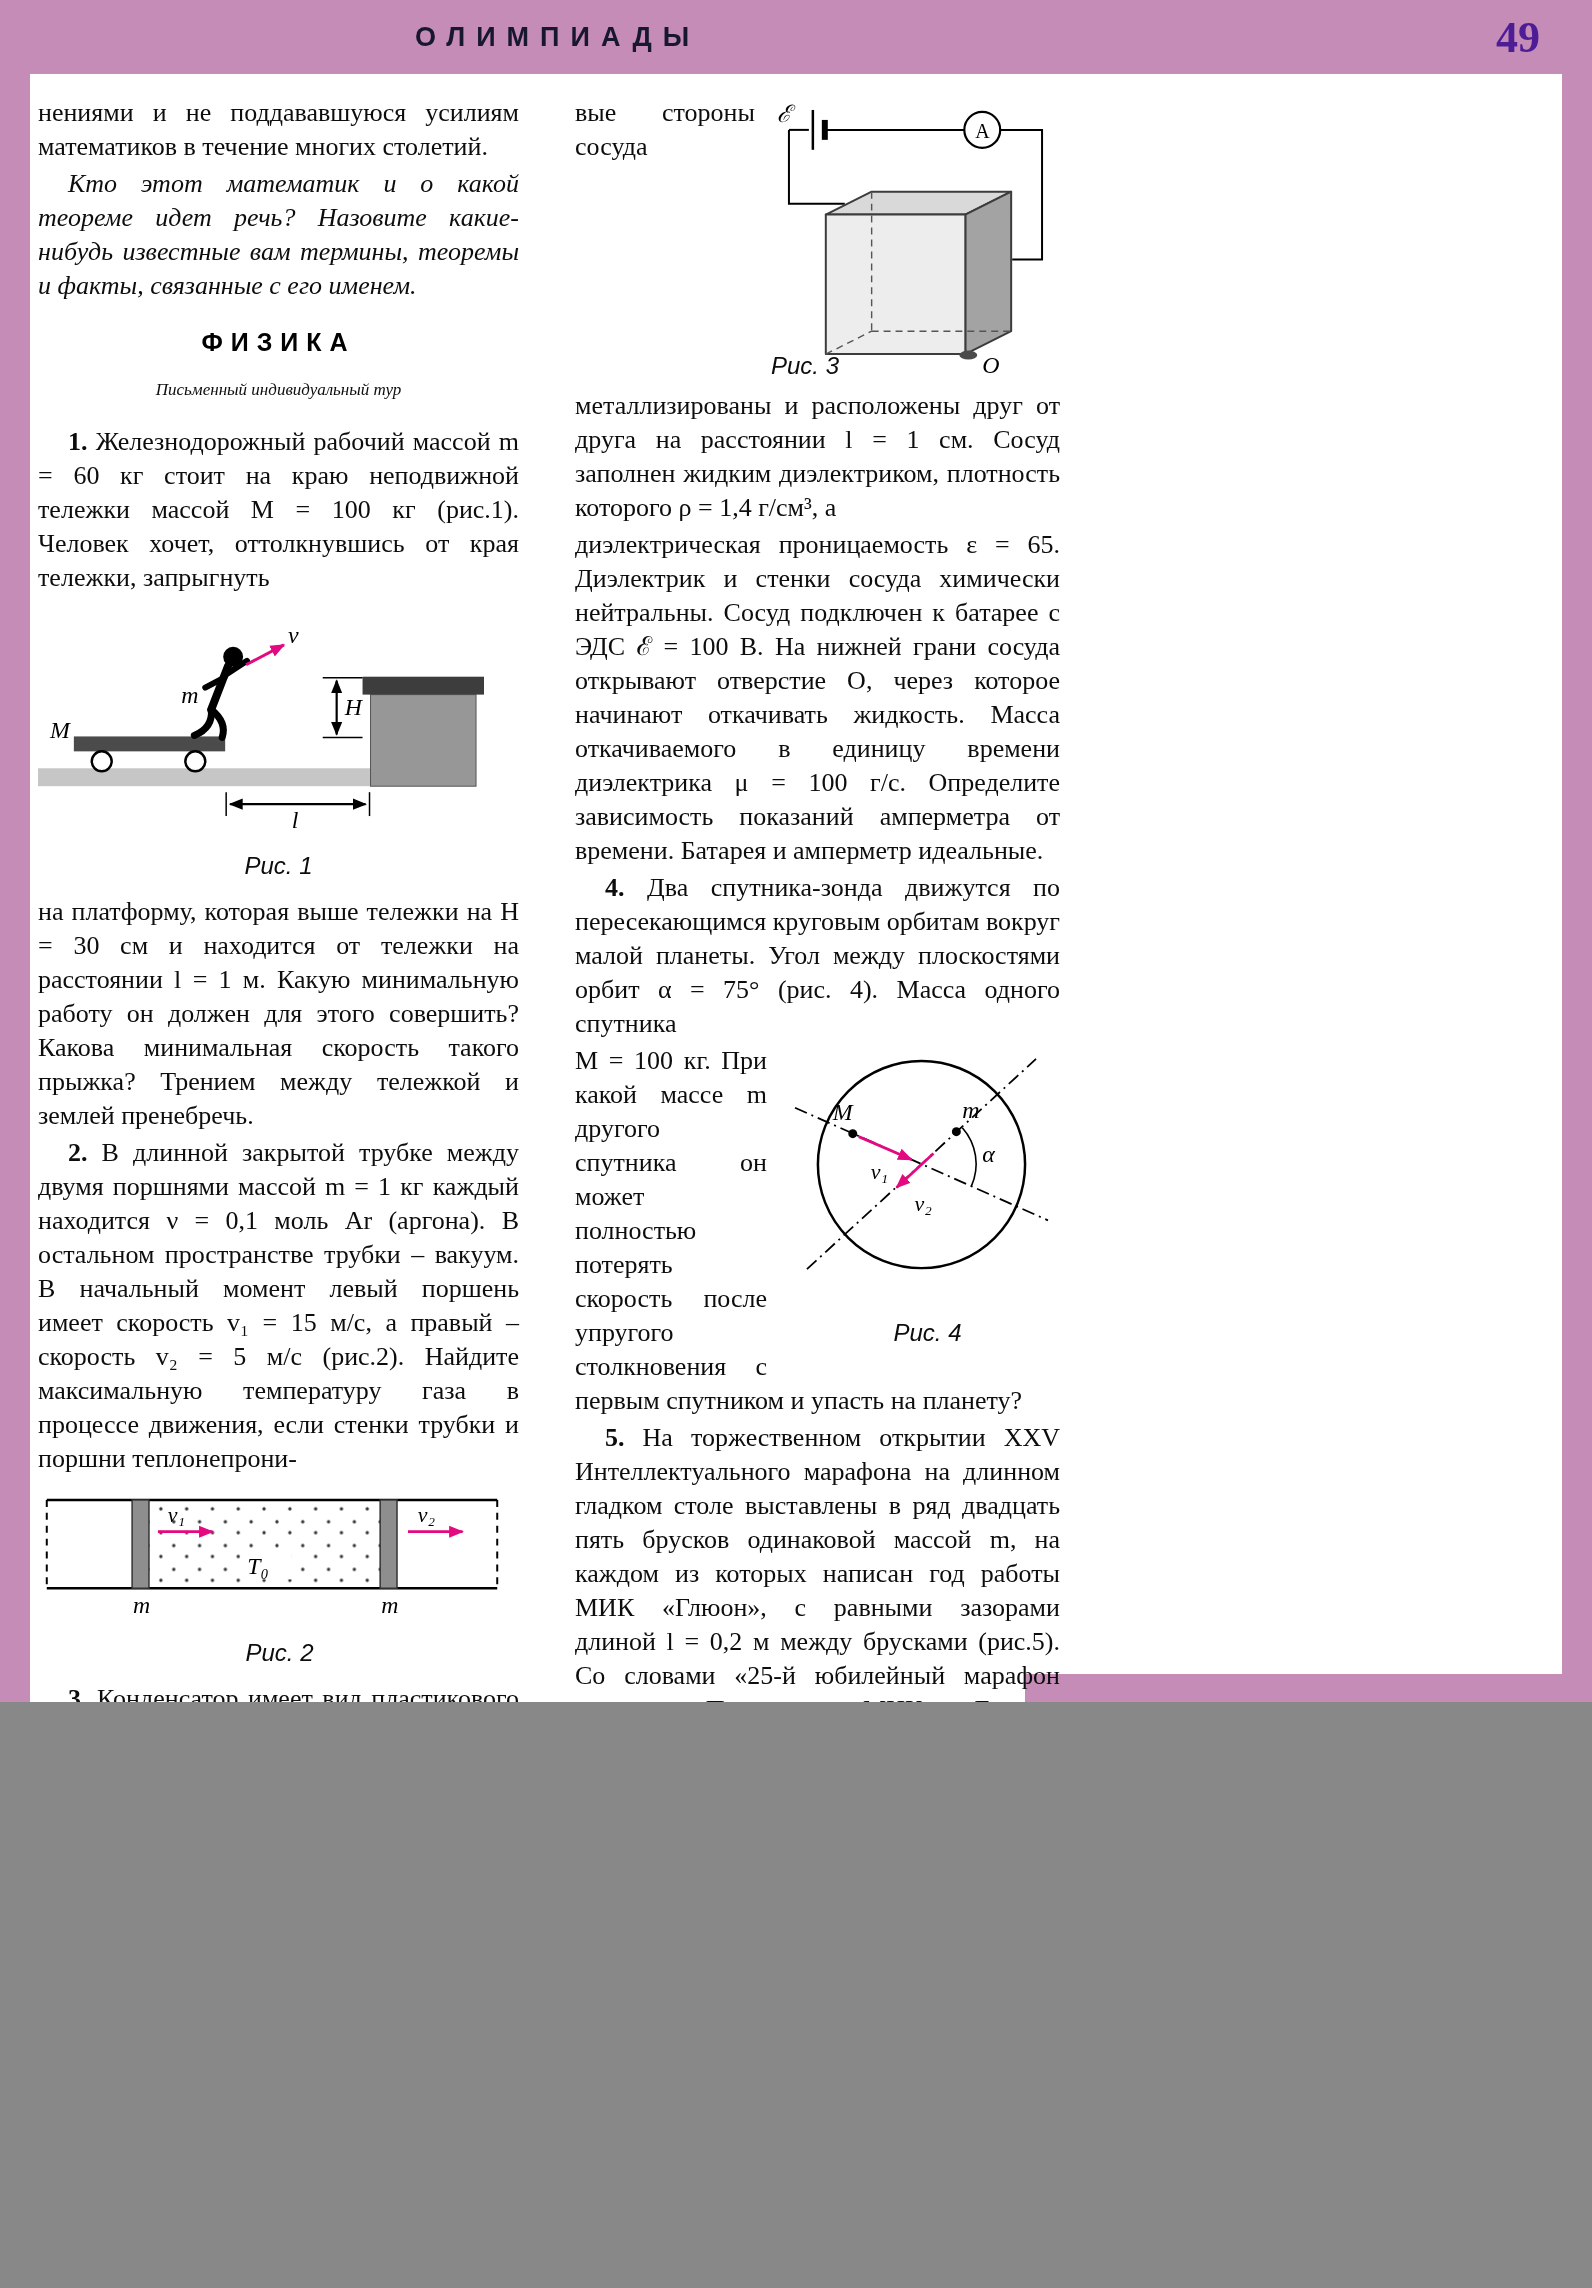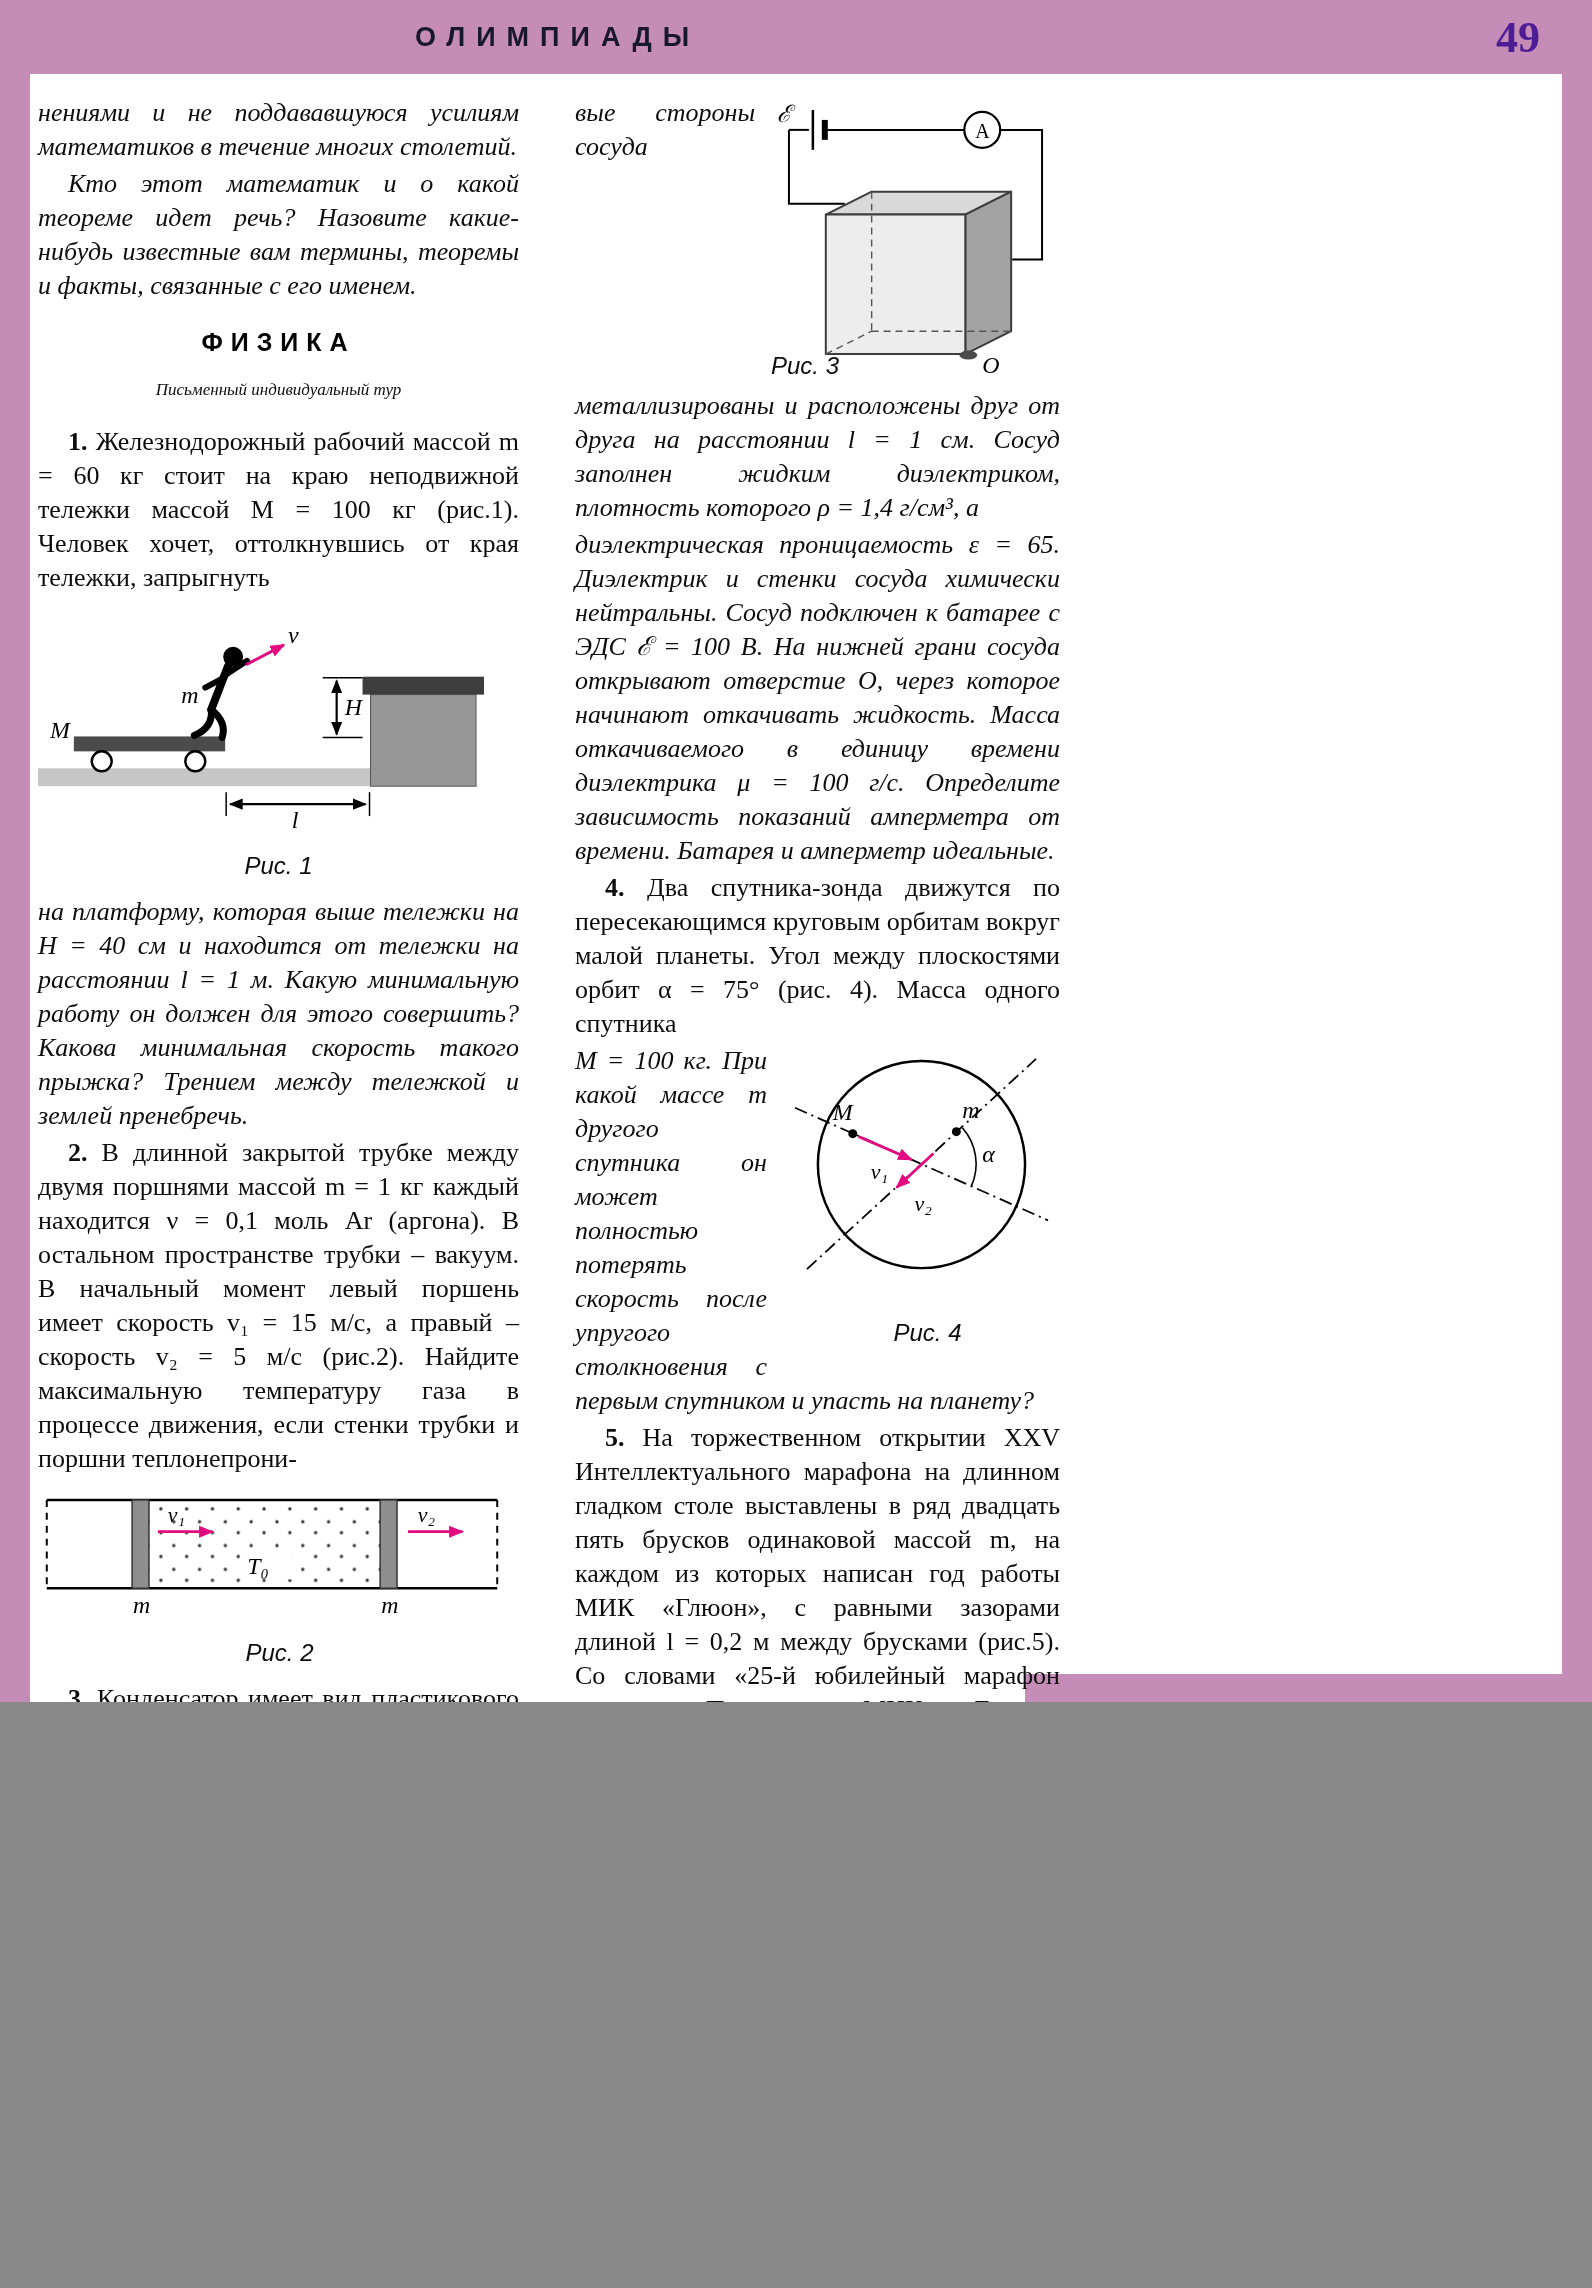--- a/index.html
+++ b/index.html
@@ -17,21 +17,21 @@
                  letter-spacing:11px; color:#17172f;}
   .page-number {position:absolute; top:12px; right:52px; font-family:"Liberation Serif", serif;
                 font-weight:bold; font-size:44px; color:#4c1d95;}
 
   .col {position:absolute; top:96px; font-size:26px; line-height:34px; text-align:justify; hyphens:auto;}
   .col-left  {left:38px;  width:481px;}
   .col-right {left:575px; width:485px;}
 
   .para {margin:0 0 3px 0;}
   .indent {text-indent:30px;}
-  .noindent {text-indent:0;font-style:italic;}
+  .noindent {text-indent:0;}
   .italic {font-style:italic;}
   .pnum {font-weight:bold;}
 
   h2.section {margin:22px 0 14px 0; text-align:center; font-family:"Liberation Sans", sans-serif;
               font-weight:bold; font-size:25px; letter-spacing:8px; color:#000;}
   h3.subsection {margin:0 0 18px 0; text-align:center; font-family:"Liberation Serif", serif;
                  font-style:italic; font-weight:normal; font-size:17px;}
 
   .figure-block {margin:16px 0 12px 0;}
   .fig-caption {font-family:"Liberation Sans", sans-serif; font-style:italic; font-size:24px;
@@ -137,21 +137,21 @@
         </g>
         <text x="12" y="128" class="flabel">M</text>
         <text x="144" y="92" class="flabel">m</text>
         <text x="251" y="32" class="flabel">v</text>
         <text x="308" y="104" class="flabel">H</text>
         <text x="255" y="218" class="flabel">l</text>
       </svg>
       <div class="fig-caption cap-fig1">Рис. 1</div>
     </div>
 
-    <p class="para noindent">на платформу, которая выше тележки на H = 40 см и находится от тележки на расстоянии l = 1 м. Какую минимальную работу он должен для этого совершить? Какова минимальная скорость такого прыжка? Трением между тележкой и землей пренебречь.</p>
+    <p class="para noindent">на платформу, которая выше тележки на H = 30 см и находится от тележки на расстоянии l = 1 м. Какую минимальную работу он должен для этого совершить? Какова минимальная скорость такого прыжка? Трением между тележкой и землей пренебречь.</p>
 
     <p class="para indent"><b class="pnum">2.</b> <span>В длинной закрытой трубке между двумя поршнями массой m = 1 кг каждый находится ν = 0,1 моль Ar (аргона). В остальном пространстве трубки – вакуум. В начальный момент левый поршень имеет скорость v₁ = 15 м/с, а правый – скорость v₂ = 5 м/с (рис.2). Найдите максимальную температуру газа в процессе движения, если стенки трубки и поршни теплонепрони-</span></p>
 
     <div class="figure-block">
       <svg width="468" height="127" viewBox="0 0 470 128">
         <g stroke="#000" fill="none">
           <line x1="8" y1="8" x2="462" y2="8" stroke-width="2.5"></line>
           <line x1="8" y1="97" x2="462" y2="97" stroke-width="2.5"></line>
           <line x1="8" y1="8" x2="8" y2="97" stroke-width="2" stroke-dasharray="7 6"></line>
           <line x1="462" y1="8" x2="462" y2="97" stroke-width="2" stroke-dasharray="7 6"></line>

